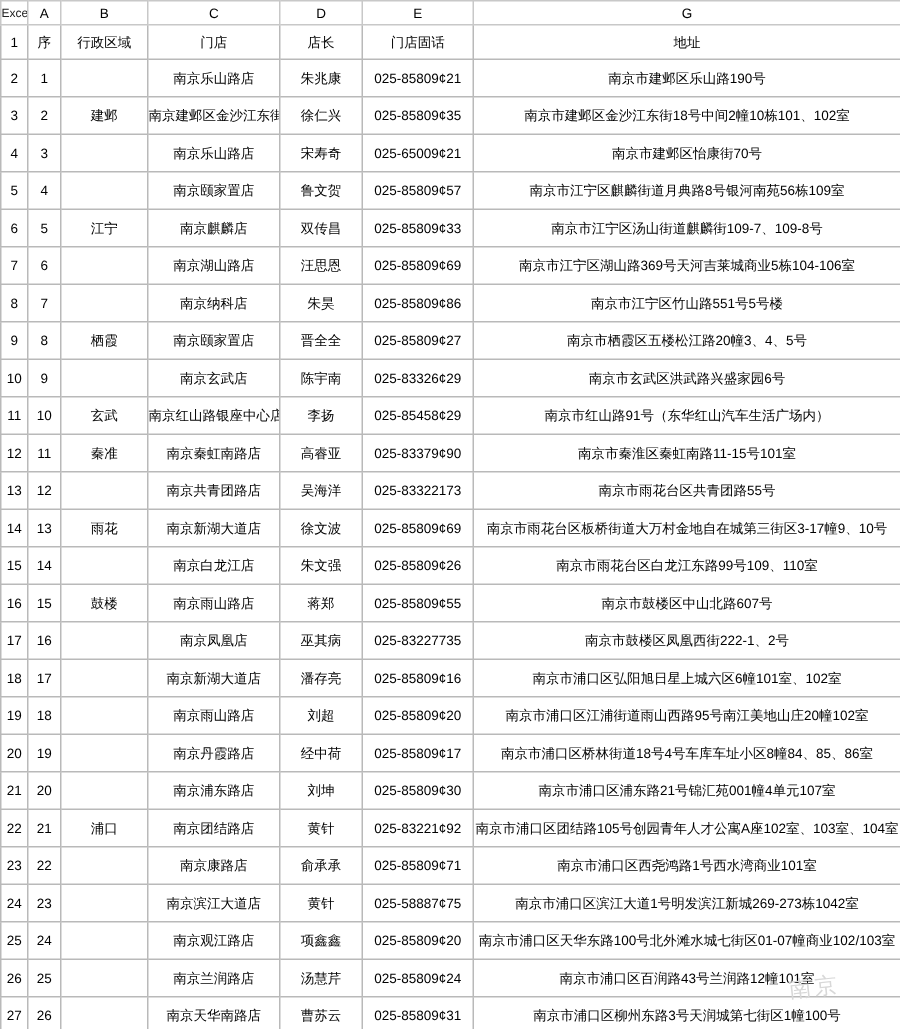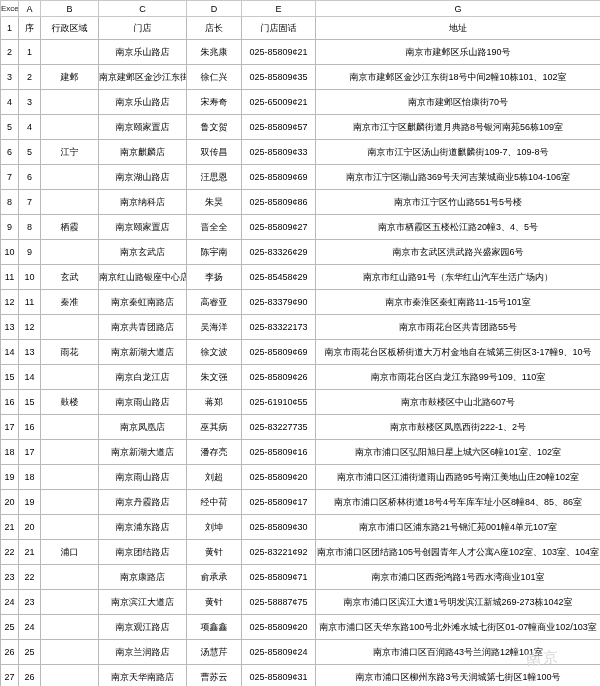--- a/index.html
+++ b/index.html
@@ -246,21 +246,21 @@
           <td>朱文强</td>
           <td>025-85809¢26</td>
           <td class="addr">南京市雨花台区白龙江东路99号109、110室</td>
         </tr>
         <tr>
           <td class="rownum">16</td>
           <td>15</td>
           <td>鼓楼</td>
           <td>南京雨山路店</td>
           <td>蒋郑</td>
-          <td>025-61910¢55</td>
+          <td>025-85809¢55</td>
           <td class="addr">南京市鼓楼区中山北路607号</td>
         </tr>
         <tr>
           <td class="rownum">17</td>
           <td>16</td>
           <td></td>
           <td>南京凤凰店</td>
           <td>巫其病</td>
           <td>025-83227735</td>
           <td class="addr">南京市鼓楼区凤凰西街222-1、2号</td>

